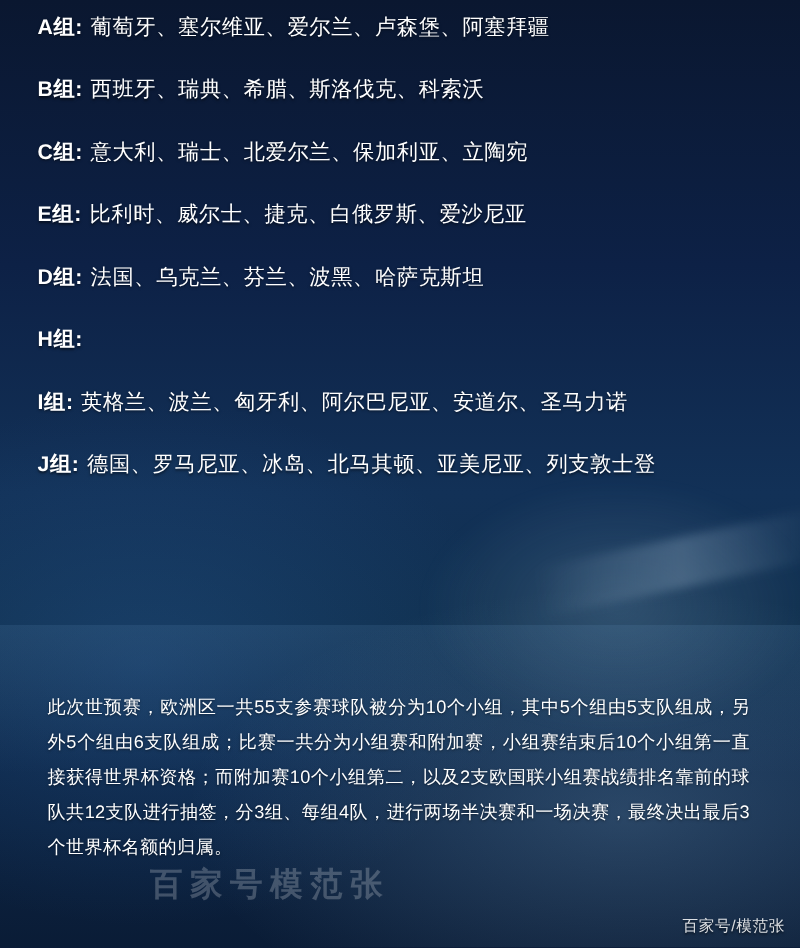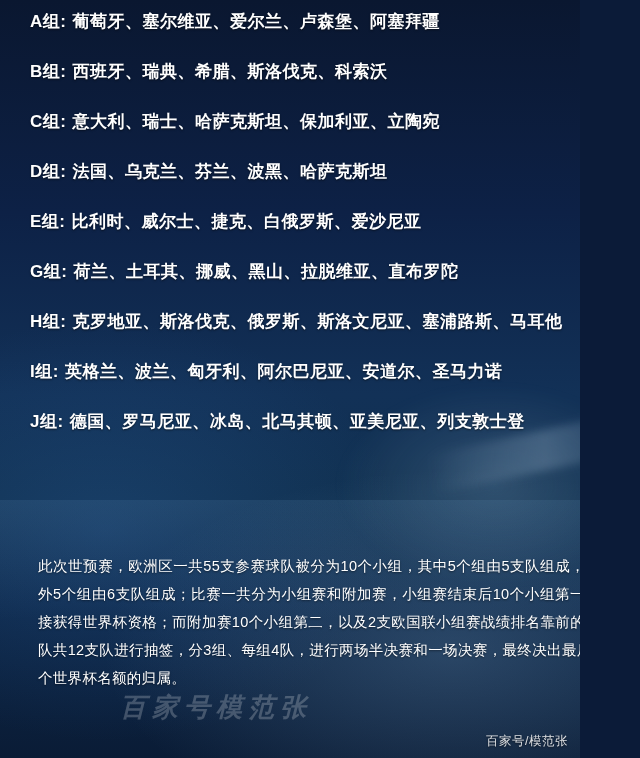--- a/index.html
+++ b/index.html
@@ -9,21 +9,21 @@
   }
   body {
     width: 640px;
     height: 758px;
     font-family: "Liberation Sans", sans-serif;
     background: #0b1b38;
     overflow: hidden;
   }
   .page {
     position: relative;
-    width: 580px;
+    width: 640px;
     height: 758px;
     background:
       radial-gradient(ellipse 500px 260px at 78% 86%, rgba(150,195,230,0.22), rgba(150,195,230,0) 70%),
       radial-gradient(ellipse 420px 300px at 18% 70%, rgba(40,90,150,0.35), rgba(40,90,150,0) 70%),
       linear-gradient(180deg, #0a1730 0%, #0d2146 28%, #123157 52%, #10304f 66%, #0d2748 80%, #0a1c36 100%);
     overflow: hidden;
   }
   
   .bg-glow-a {
     position: absolute;
@@ -66,21 +66,21 @@
     font-weight: bold;
     letter-spacing: 0.5px;
     white-space: nowrap;
     text-shadow: 0 1px 2px rgba(0,0,0,0.55);
     margin-right: 6px;
     flex: 0 0 auto;
   }
   .group-teams {
     color: #ffffff;
     font-size: 17px;
-    font-weight: bold;
+    font-weight: normal;
     letter-spacing: 0.5px;
     white-space: nowrap;
     text-shadow: 0 1px 2px rgba(0,0,0,0.55);
   }
 
   .summary {
     position: absolute;
     left: 0;
     top: 536px;
     width: 640px;
@@ -99,21 +99,20 @@
   .watermark-center {
     position: absolute;
     left: 120px;
     top: 690px;
     color: rgba(255,255,255,0.22);
     font-size: 26px;
     font-weight: bold;
     letter-spacing: 6px;
     white-space: nowrap;
     pointer-events: none;
-    font-style: italic;
   }
   .watermark-corner {
     position: absolute;
     right: 12px;
     bottom: 8px;
     color: rgba(255,255,255,0.85);
     font-size: 12.5px;
     letter-spacing: 0.5px;
     text-shadow: 0 1px 2px rgba(0,0,0,0.6);
   }
@@ -130,37 +129,32 @@
     <div class="group-row">
       <span class="group-label">A组:</span>
       <span class="group-teams">葡萄牙、塞尔维亚、爱尔兰、卢森堡、阿塞拜疆</span>
     </div>
     <div class="group-row">
       <span class="group-label">B组:</span>
       <span class="group-teams">西班牙、瑞典、希腊、斯洛伐克、科索沃</span>
     </div>
     <div class="group-row">
       <span class="group-label">C组:</span>
-      <span class="group-teams">意大利、瑞士、哈萨克斯坦、保加利亚、立陶宛</span>
+      <span class="group-teams">意大利、瑞士、北爱尔兰、保加利亚、立陶宛</span>
+    </div>
+    <div class="group-row">
+      <span class="group-label">E组:</span>
+      <span class="group-teams">比利时、威尔士、捷克、白俄罗斯、爱沙尼亚</span>
     </div>
     <div class="group-row">
       <span class="group-label">D组:</span>
       <span class="group-teams">法国、乌克兰、芬兰、波黑、哈萨克斯坦</span>
     </div>
     <div class="group-row">
-      <span class="group-label">E组:</span>
-      <span class="group-teams">比利时、威尔士、捷克、白俄罗斯、爱沙尼亚</span>
-    </div>
-    <div class="group-row">
-      <span class="group-label">G组:</span>
-      <span class="group-teams">荷兰、土耳其、挪威、黑山、拉脱维亚、直布罗陀</span>
-    </div>
-    <div class="group-row">
       <span class="group-label">H组:</span>
-      <span class="group-teams">克罗地亚、斯洛伐克、俄罗斯、斯洛文尼亚、塞浦路斯、马耳他</span>
     </div>
     <div class="group-row">
       <span class="group-label">I组:</span>
       <span class="group-teams">英格兰、波兰、匈牙利、阿尔巴尼亚、安道尔、圣马力诺</span>
     </div>
     <div class="group-row">
       <span class="group-label">J组:</span>
       <span class="group-teams">德国、罗马尼亚、冰岛、北马其顿、亚美尼亚、列支敦士登</span>
     </div>
   </div>

